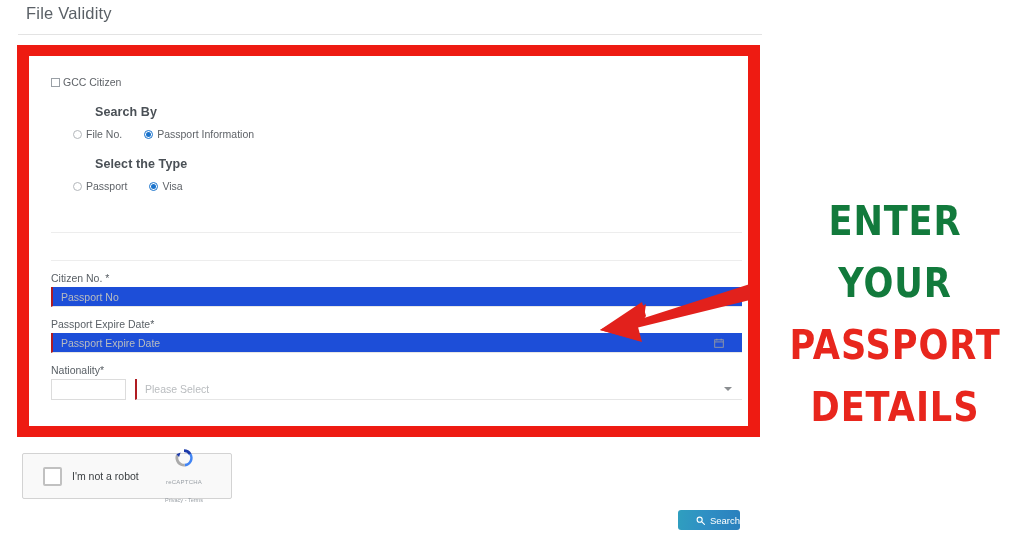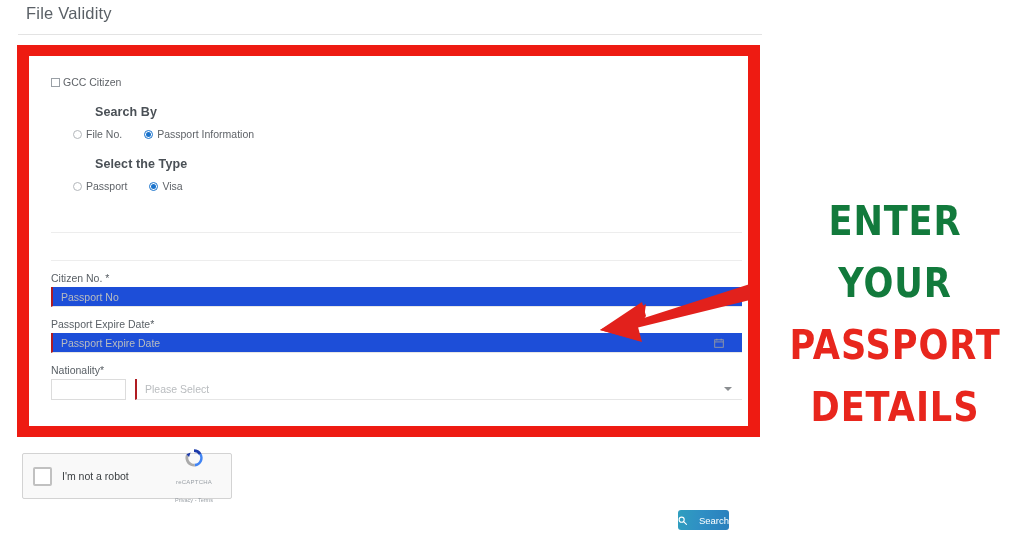--- a/index.html
+++ b/index.html
@@ -218,21 +218,21 @@
     left: 22px;
     top: 453px;
     width: 210px;
     height: 46px;
     background: #f9f9f9;
     border: 1px solid #d3d3d3;
     border-radius: 2px;
     box-sizing: border-box;
     display: flex;
     align-items: center;
-    padding: 0 10px;
+    padding: 0 20px;
     z-index: 1;
   }
   #recaptcha-checkbox {
     width: 19px;
     height: 19px;
     background: #fff;
     border: 2px solid #c1c1c1;
     border-radius: 2px;
     box-sizing: border-box;
     flex: none;
@@ -264,27 +264,27 @@
     font-size: 5.5px;
     color: #9aa0a6;
     line-height: 7px;
   }
 
   
   #search-button {
     position: absolute;
     left: 678px;
     top: 510px;
-    width: 51px;
+    width: 62px;
     height: 20px;
     border-radius: 3px;
     background: linear-gradient(100deg, #2f9fbf 0%, #2f8fc4 45%, #2a7fbd 100%);
     display: flex;
     align-items: center;
-    justify-content: space-between;
+    justify-content: flex-end;
     gap: 5px;
     cursor: pointer;
     z-index: 1;
   }
   #search-icon { width: 9px; height: 9px; color: #ffffff; display:block; }
   #search-label {
     font-size: 9.5px;
     color: #ffffff;
     font-weight: 400;
   }

